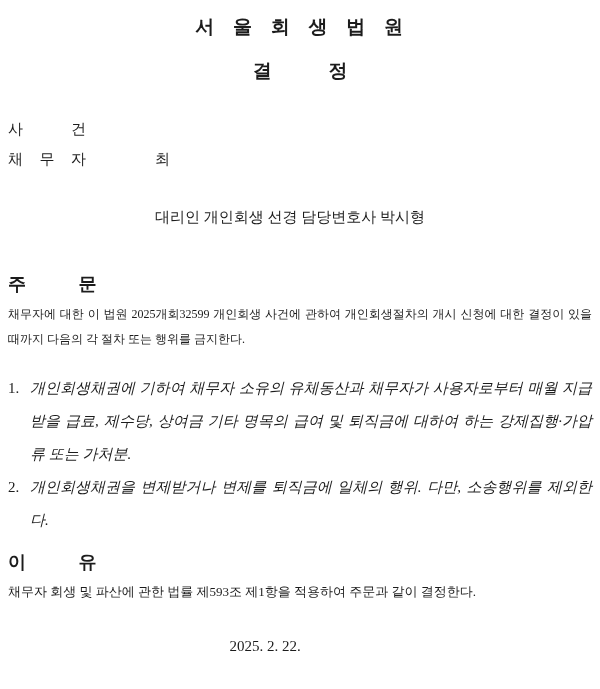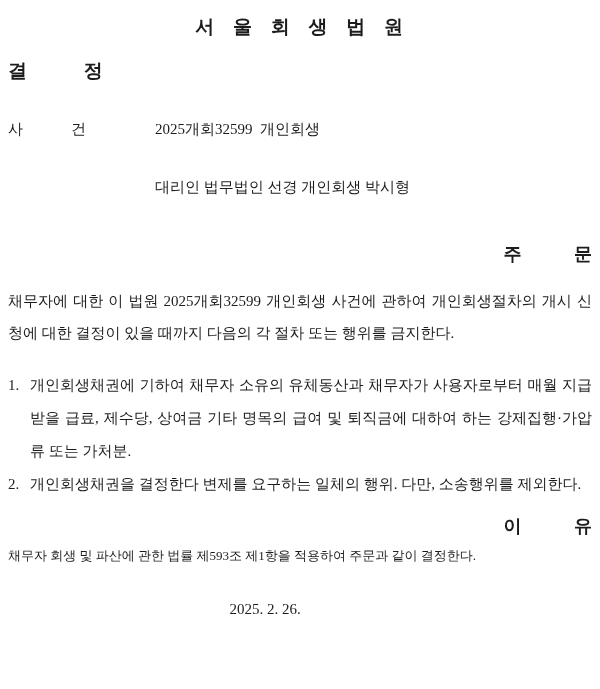--- a/index.html
+++ b/index.html
@@ -23,21 +23,21 @@
   
   .court-title {
     text-align: center;
     font-size: 19px;
     font-weight: bold;
     letter-spacing: 2px;
     word-spacing: 10px;
     margin-top: 2px;
   }
   .doc-title {
-    text-align: left;
+    text-align: center;
     font-size: 19px;
     font-weight: bold;
     word-spacing: 52px;
     margin-top: 18px;
   }
 
   
   .case-info {
     margin-top: 30px;
     font-size: 15px;
@@ -59,53 +59,54 @@
   }
   .representative {
     margin-top: 28px;
     padding-left: 147px;
     font-size: 15px;
     line-height: 30px;
   }
 
   
   .section-heading {
-    text-align: right;
+    text-align: left;
     font-size: 18px;
     font-weight: bold;
     word-spacing: 48px;
   }
   .heading-order { margin-top: 40px; }
   .heading-reason { margin-top: 13px; }
 
   
   .body-par {
-    font-size: 15px;
+    font-size: 12px;
     line-height: 2.1;
     text-align: justify;
-    margin-top: 20px;
+    margin-top: 6px;
   }
   .order-list {
     margin-top: 20px;
   }
   .order-item {
     display: flex;
     font-size: 15px;
     line-height: 2.2;
   }
   .order-item + .order-item {
     margin-top: 0px;
   }
   .item-number {
     flex: 0 0 22px;
     width: 22px;
   }
   .item-text {
     flex: 1;
     text-align: justify;
+    font-style: italic;
   }
 
   .reason-par {
     font-size: 13px;
     line-height: 2.1;
     text-align: justify;
     margin-top: 4px;
   }
 
   .decision-date {
@@ -120,39 +121,42 @@
 
 <div class="page">
 
   <div class="court-title">서 울 회 생 법 원</div>
 
   <div class="doc-title">결 정</div>
 
   <div class="case-info">
     <div class="case-row">
       <span class="case-label">사 건</span>
-      <span class="case-value">2025개회32599  개인회생</span>
     </div>
-    <div class="representative">대리인 법무법인 선경 개인회생 박시형</div>
+    <div class="case-row">
+      <span class="case-label">채 무 자</span>
+      <span class="case-value">최</span>
+    </div>
+    <div class="representative">대리인 개인회생 선경 담당변호사 박시형</div>
   </div>
 
   <div class="section-heading heading-order">주 문</div>
 
   <div class="body-par">채무자에 대한 이 법원 2025개회32599 개인회생 사건에 관하여 개인회생절차의 개시 신청에 대한 결정이 있을 때까지 다음의 각 절차 또는 행위를 금지한다.</div>
 
   <div class="order-list">
     <div class="order-item">
       <span class="item-number">1.</span>
       <span class="item-text">개인회생채권에 기하여 채무자 소유의 유체동산과 채무자가 사용자로부터 매월 지급받을 급료, 제수당, 상여금 기타 명목의 급여 및 퇴직금에 대하여 하는 강제집행·가압류 또는 가처분.</span>
     </div>
     <div class="order-item">
       <span class="item-number">2.</span>
-      <span class="item-text">개인회생채권을 결정한다 변제를 요구하는 일체의 행위. 다만, 소송행위를 제외한다.</span>
+      <span class="item-text">개인회생채권을 변제받거나 변제를 퇴직금에 일체의 행위. 다만, 소송행위를 제외한다.</span>
     </div>
   </div>
 
   <div class="section-heading heading-reason">이 유</div>
 
   <div class="reason-par">채무자 회생 및 파산에 관한 법률 제593조 제1항을 적용하여 주문과 같이 결정한다.</div>
 
-  <div class="decision-date">2025. 2. 26.</div>
+  <div class="decision-date">2025. 2. 22.</div>
 
 </div>
 
 </body></html>

